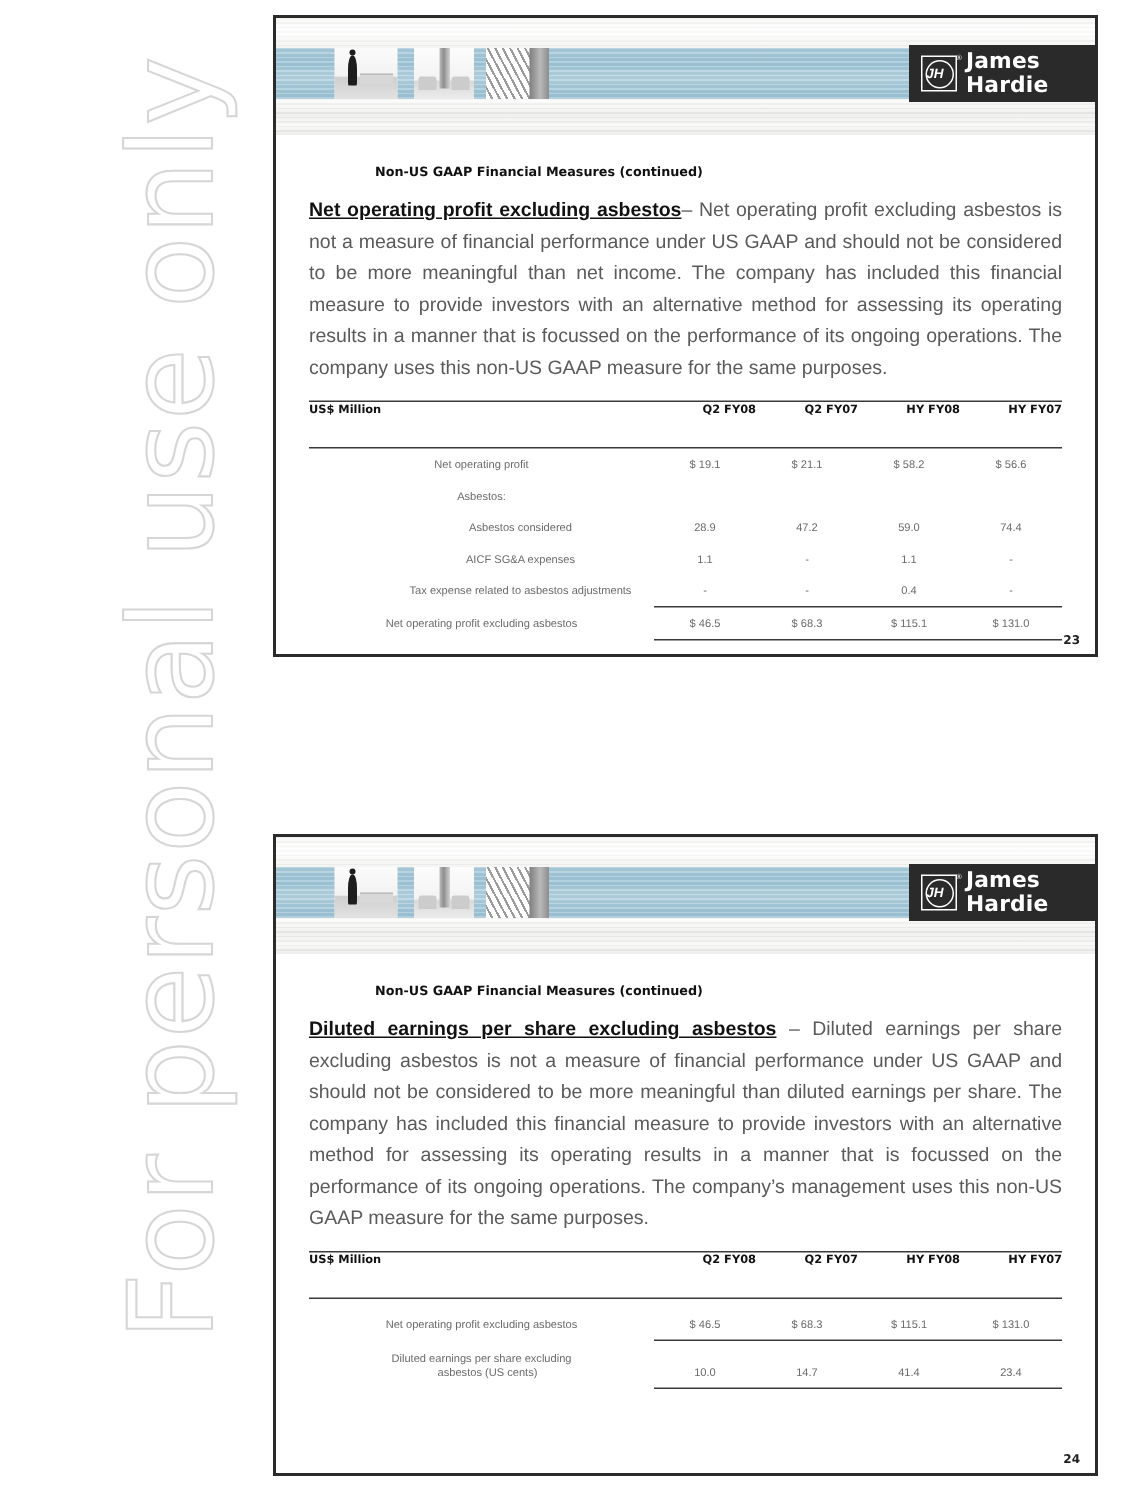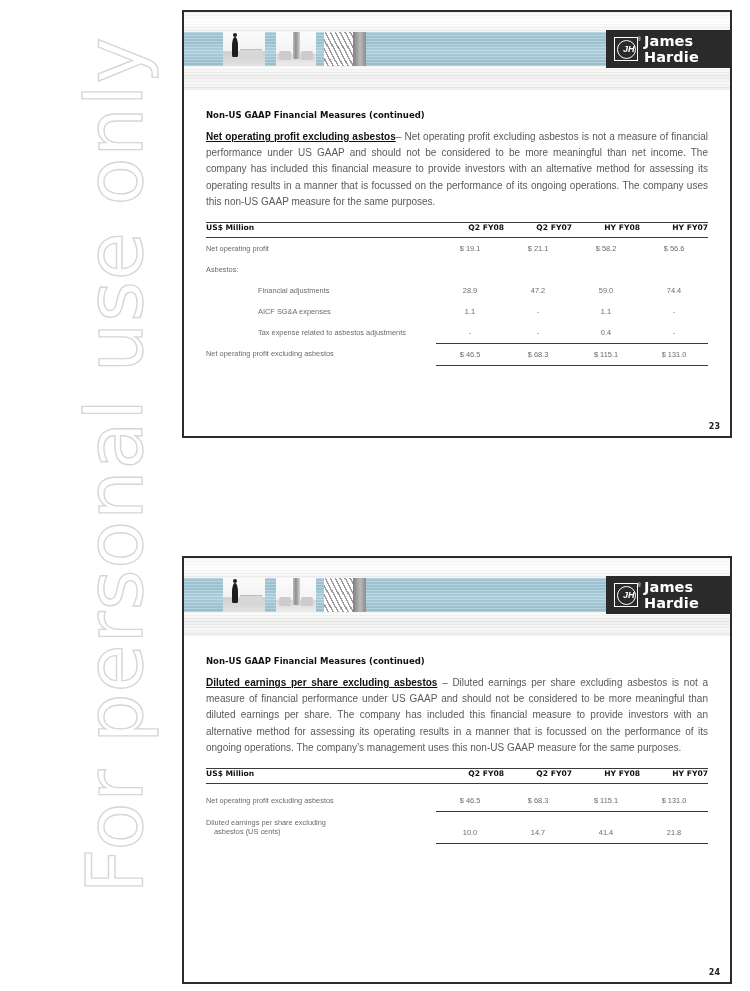--- a/index.html
+++ b/index.html
@@ -58,40 +58,40 @@
   .t3bg{position:absolute;inset:0;background:linear-gradient(to bottom,#fdfdfd,#e6e6e6);}
   .t3stripes{position:absolute;left:0;top:0;width:30px;height:34px;
      background:repeating-linear-gradient(62deg,#ffffff 0 3px,#9b9b9b 3px 4.4px);}
   .t3wall{position:absolute;right:0;top:0;width:13px;height:34px;
      background:linear-gradient(to right,#7f7f7f,#b9b9b9 55%,#8d8d8d);}
   .logo{position:absolute;right:0;top:18px;height:38px;width:124px;background:#2a2a2a;
         display:flex;align-items:center;gap:6px;padding-left:8px;box-sizing:border-box;}
   .logo-mark{width:22px;height:22px;border:1.6px solid #ffffff;display:flex;
              align-items:center;justify-content:center;flex:none;position:relative;}
   .logo-mark span{display:block;width:17px;height:17px;border:1.2px solid #fff;border-radius:50%;
-            font-size:9px;font-style:italic;font-weight:700;color:#fff;line-height:16px;text-align:right;}
+            font-size:9px;font-style:italic;font-weight:700;color:#fff;line-height:16px;text-align:left;}
   .logo-reg{position:absolute;right:-4px;top:-2px;font-size:5px;color:#fff;}
   .logo-text{color:#ffffff;font-size:14.5px;font-weight:700;letter-spacing:.1px;
              font-family:"DejaVu Sans",sans-serif;}
 
   
   .body{padding:20px 22px 0 22px;}
   .slide-title{font-size:8.5px;font-weight:700;color:#111;margin-bottom:9px;
-               font-family:"DejaVu Sans",sans-serif;}
-  .para{font-size:10px;color:#5a5a5a;line-height:1.62;text-align:justify;}
+               font-family:"DejaVu Sans",sans-serif;margin-left:44px;}
+  .para{font-size:13px;color:#5a5a5a;line-height:1.62;text-align:justify;}
   .para b{color:#111;font-weight:700;text-decoration:underline;}
 
   
   table.fin{width:100%;border-collapse:collapse;margin-top:12px;font-size:7.4px;color:#6a6a6a;}
-  table.fin th{font-size:7.6px;font-weight:700;color:#111;padding:0 0 5px 0;
+  table.fin th{font-size:7.6px;font-weight:700;color:#111;padding:0 0 21px 0;
                font-family:"DejaVu Sans",sans-serif;}
   table.fin th.lbl{text-align:left;}
   table.fin th.num{text-align:right;width:68px;}
   table.fin td{padding:6px 0;vertical-align:top;}
-  table.fin td.lbl{text-align:left;margin-left:28px;}
+  table.fin td.lbl{text-align:center;margin-left:28px;}
   table.fin td.num{text-align:center;width:68px;white-space:nowrap;}
   .hdr-rule td,.hdr-rule th{border-top:1.1px solid #3a3a3a;}
   .hdr-bot th{border-bottom:1.1px solid #3a3a3a;}
   .ind1{padding-left:52px !important;}
   .hang{padding-left:0 !important;}
   .hang span{display:block;padding-left:8px;}
   .rule-top td{border-top:1.1px solid #3a3a3a;}
   .rule-num-top td.num,.rule-num-top td.spacer{border-top:1.1px solid #3a3a3a;}
   .tall td{padding-top:11px;padding-bottom:11px;}
   .pagenum{position:absolute;right:10px;bottom:5px;font-size:8px;font-weight:700;color:#222;
@@ -158,21 +158,21 @@
           <td class="num">$  56.6</td>
         </tr>
         <tr class="tall">
           <td class="lbl">Asbestos:</td>
           <td class="num"></td>
           <td class="num"></td>
           <td class="num"></td>
           <td class="num"></td>
         </tr>
         <tr class="tall">
-          <td class="lbl ind1">Financial adjustments</td>
+          <td class="lbl ind1">Asbestos considered</td>
           <td class="num">28.9</td>
           <td class="num">47.2</td>
           <td class="num">59.0</td>
           <td class="num">74.4</td>
         </tr>
         <tr class="tall">
           <td class="lbl ind1">AICF SG&amp;A expenses</td>
           <td class="num">1.1</td>
           <td class="num">-</td>
           <td class="num">1.1</td>
@@ -262,21 +262,21 @@
           <td class="num" style="padding-top:12px">$  131.0</td>
         </tr>
         <tr class="rule-num-top">
           <td class="lbl hang" style="border-top:none;padding-top:7px">
             <em style="font-style:normal;display:block">Diluted earnings per share excluding</em>
             <span>asbestos (US cents)</span>
           </td>
           <td class="num" style="padding-top:16px">10.0</td>
           <td class="num" style="padding-top:16px">14.7</td>
           <td class="num" style="padding-top:16px">41.4</td>
-          <td class="num" style="padding-top:16px">21.8</td>
+          <td class="num" style="padding-top:16px">23.4</td>
         </tr>
         <tr class="rule-num-top">
           <td class="lbl" style="border-top:none"></td>
           <td class="num"></td>
           <td class="num"></td>
           <td class="num"></td>
           <td class="num"></td>
         </tr>
       </tbody>
     </table>

